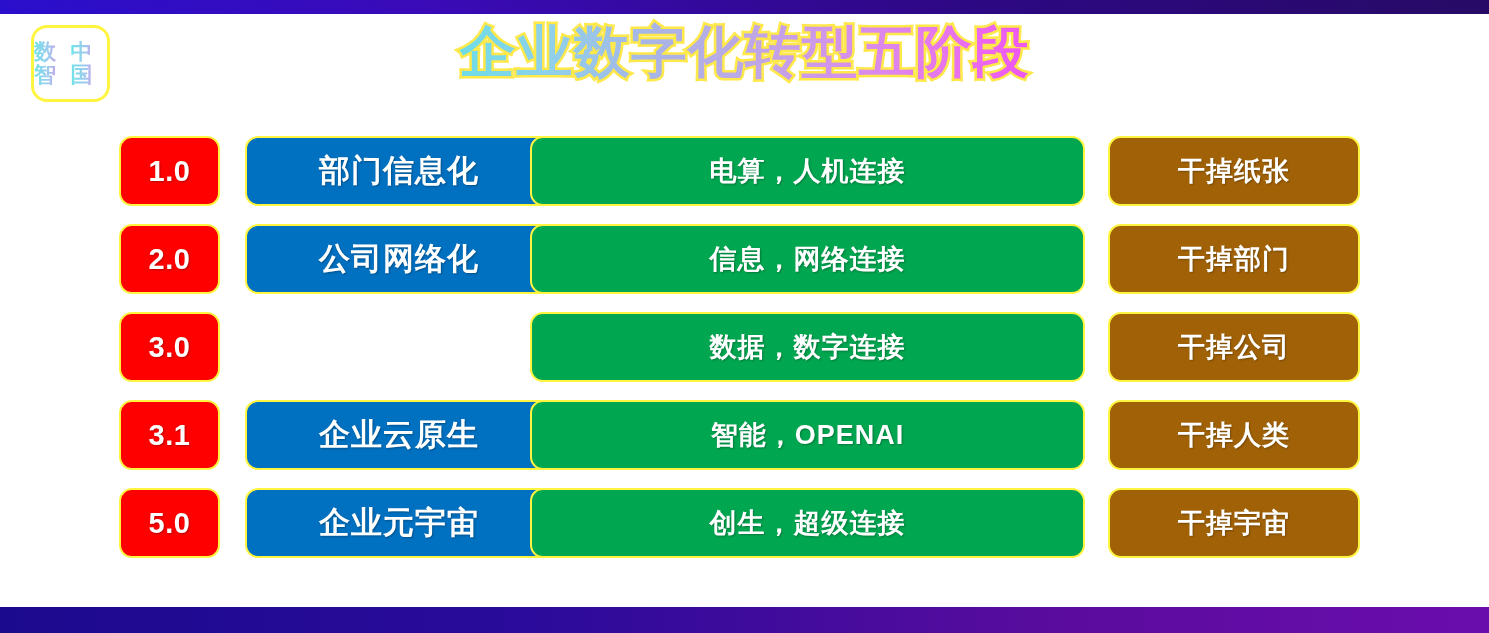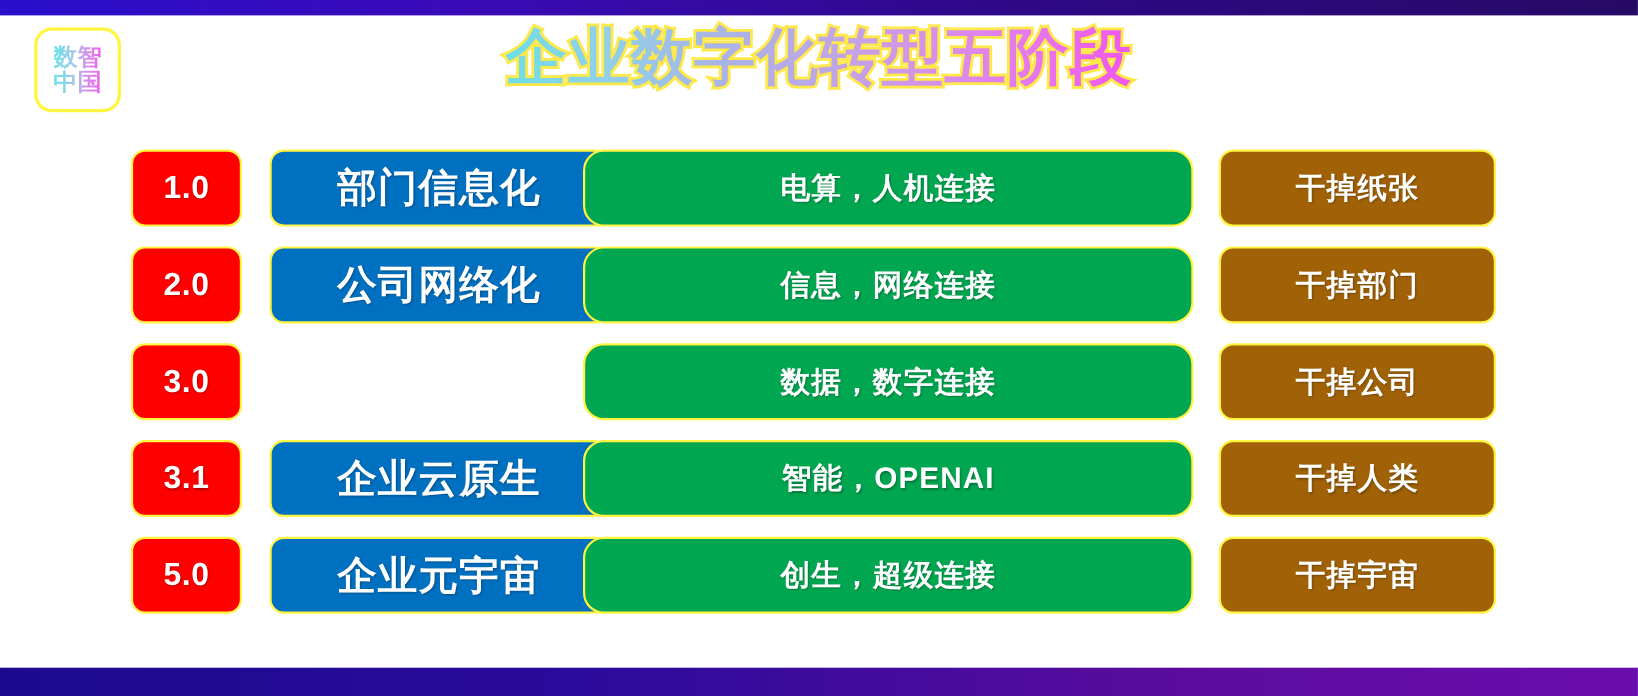--- a/index.html
+++ b/index.html
@@ -36,21 +36,20 @@
   .logo-box {
     position: absolute;
     left: 31px;
     top: 25px;
     width: 79px;
     height: 77px;
     border: 3px solid #FFF43F;
     border-radius: 16px;
     background: #ffffff;
     display: flex;
-    flex-direction: column;
     align-items: center;
     justify-content: center;
     box-sizing: border-box;
   }
   .logo-line {
     font-size: 22px;
     font-weight: bold;
     line-height: 1.02;
     letter-spacing: 0px;
     background: linear-gradient(90deg, #6FE3E8 0%, #9FC9EE 40%, #D98BE8 72%, #F25AF0 100%);
@@ -129,31 +128,30 @@
     left: 119px;
     width: 101px;
     background: #FF0000;
     font-size: 29px;
     letter-spacing: 0.5px;
   }
   .cell-name {
     left: 245px;
     width: 308px;
     background: #0070C0;
-    font-size: 36px;
+    font-size: 31px;
     letter-spacing: 1px;
     text-align: center;
   }
   .cell-desc {
     left: 530px;
     width: 555px;
     background: #00A650;
     font-size: 27px;
     letter-spacing: 1px;
-    border-radius: 19px;
   }
   .cell-goal {
     left: 1108px;
     width: 252px;
     background: #a16207;
     font-size: 27px;
     letter-spacing: 1px;
   }
 </style>
 </head>

